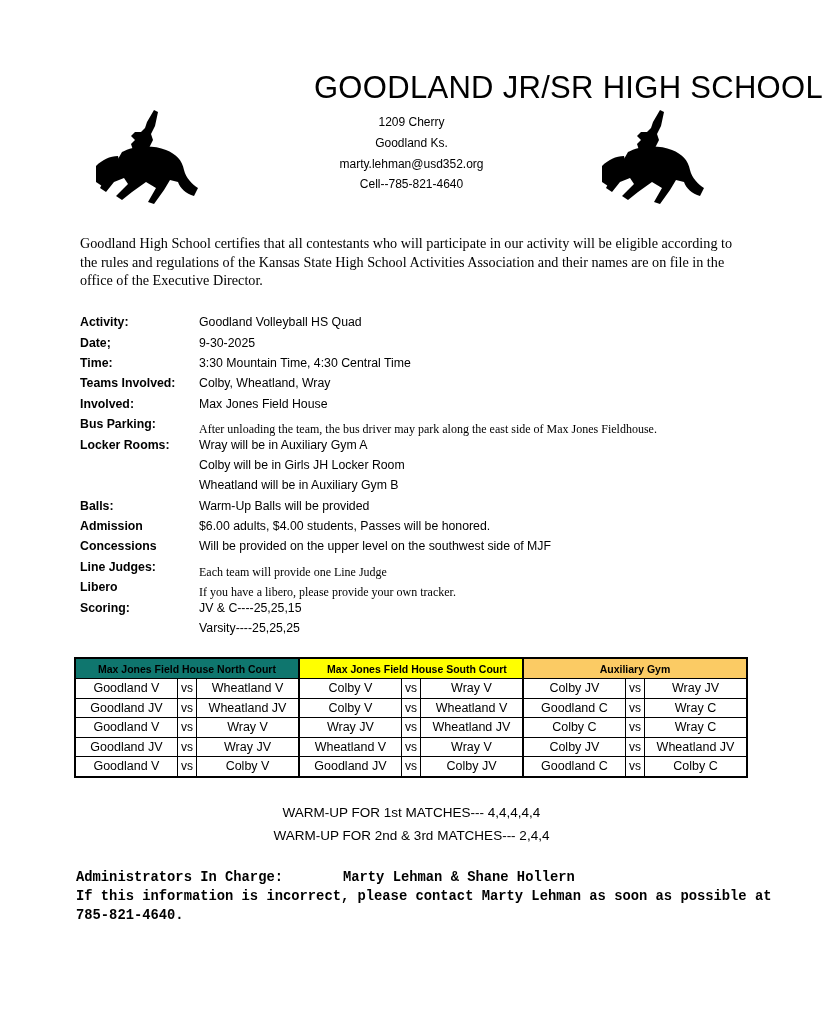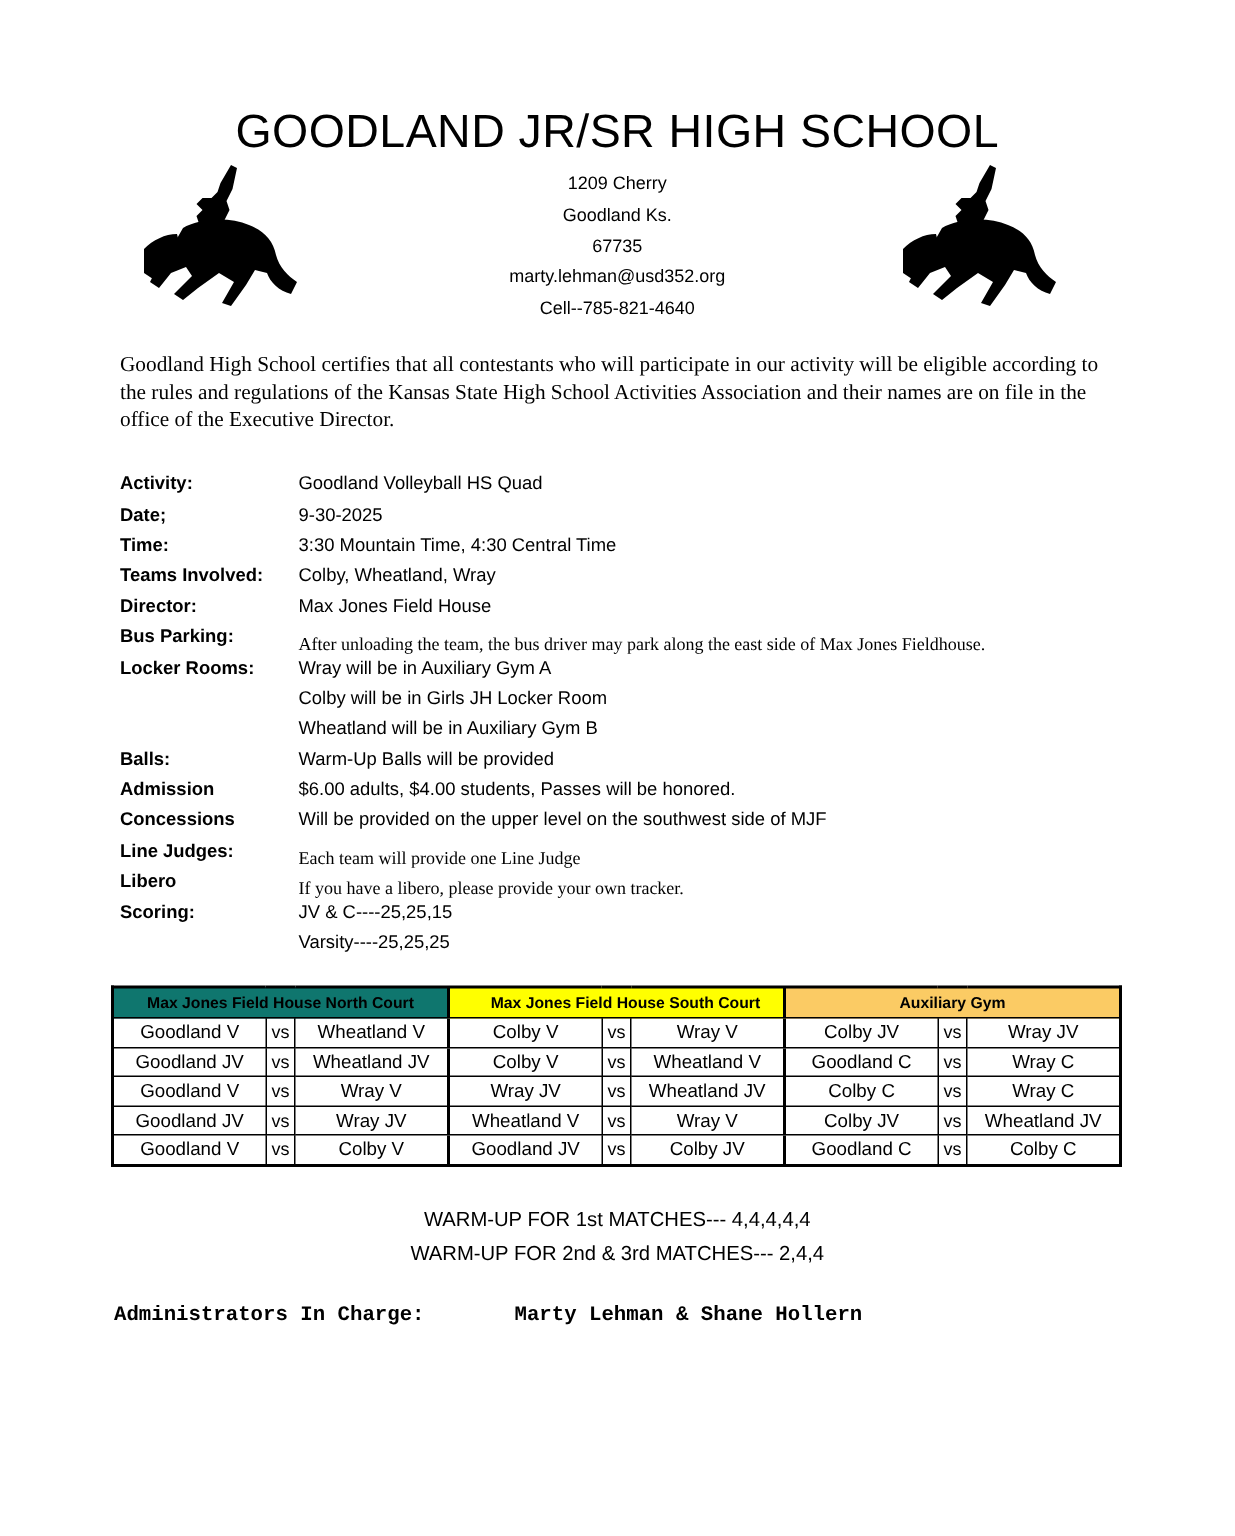--- a/index.html
+++ b/index.html
@@ -2,21 +2,21 @@
 <html><head>
   <meta charset="utf-8">
   <style>
     html, body { margin: 0; padding: 0; background: #ffffff; }
     body {
       width: 823px; height: 1024px; position: relative; overflow: hidden;
       color: #000; font-family: "Liberation Sans", sans-serif;
     }
     .title {
       position: absolute; left: 0; width: 823px; top: 70px;
-      text-align: center; font-size: 31px; letter-spacing: 0.3px;
+      text-align: right; font-size: 31px; letter-spacing: 0.3px;
       font-family: "Liberation Sans", sans-serif; font-weight: normal;
     }
     .address {
       position: absolute; left: 0; width: 823px; top: 112px;
       text-align: center; font-size: 12px; line-height: 20.8px;
     }
     .logo { position: absolute; width: 108px; height: 100px; }
     .logo.left { left: 92px; top: 108px; }
     .logo.right { left: 598px; top: 108px; }
     .certify {
@@ -66,21 +66,20 @@
   <g fill="#000">
     <path d="M62 2 l4 2 -3 14 -4 8 2 6 -4 8 6 6 -2 6 -8 -2 -6 -10 -6 2 -2 -6 4 -4 -4 -4 4 -4 6 0 4 -4 2 -6 z"></path>
     <path d="M30 44 c10 -6 30 -8 44 -2 c10 4 16 10 18 20 c2 8 8 14 14 18 l-4 8 c-8 -2 -14 -8 -16 -14 l-8 -2 -6 10 -10 14 -6 -2 8 -14 -10 -6 -14 10 -10 8 -6 -4 12 -12 -4 -6 -10 4 -8 10 -6 -4 6 -12 8 -10 z"></path>
     <path d="M4 58 c6 -6 14 -10 22 -10 l2 8 c-6 2 -10 8 -12 14 l-6 8 -6 -4 z"></path>
   </g>
 </svg>
 
 <div class="address">
   <div>1209 Cherry</div>
   <div>Goodland Ks.</div>
-  <div>67735</div>
   <div>marty.lehman@usd352.org</div>
   <div>Cell--785-821-4640</div>
 </div>
 
 <div class="certify">Goodland High School certifies that all contestants who will participate in our activity will be eligible according to the rules and regulations of the Kansas State High School Activities Association and their names are on file in the office of the Executive Director.</div>
 
 <div class="info" id="info">
     <div class="info-row">
       <div class="info-label">Activity:</div>
       <div class="info-value">Goodland Volleyball HS Quad</div>
@@ -91,21 +90,21 @@
     </div>
     <div class="info-row">
       <div class="info-label">Time:</div>
       <div class="info-value">3:30 Mountain Time, 4:30 Central Time</div>
     </div>
     <div class="info-row">
       <div class="info-label">Teams Involved:</div>
       <div class="info-value">Colby, Wheatland, Wray</div>
     </div>
     <div class="info-row">
-      <div class="info-label">Director:</div>
+      <div class="info-label">Involved:</div>
       <div class="info-value">Max Jones Field House</div>
     </div>
     <div class="info-row">
       <div class="info-label">Bus Parking:</div>
       <div class="info-value serif">After unloading the team, the bus driver may park along the east side of Max Jones Fieldhouse.</div>
     </div>
     <div class="info-row">
       <div class="info-label">Locker Rooms:</div>
       <div class="info-value">Wray will be in Auxiliary Gym A</div>
     </div>
@@ -216,13 +215,14 @@
 
 <div class="warmup">
   <div>WARM-UP FOR  1st MATCHES--- 4,4,4,4,4</div>
   <div>WARM-UP FOR  2nd &amp; 3rd MATCHES--- 2,4,4</div>
 </div>
 
 <div class="admin">
   <div>
     <span>Administrators In Charge:</span><span class="gap"></span><span>Marty Lehman &amp; Shane Hollern</span>
   </div>
+  <div>If this information is incorrect, please contact Marty Lehman as soon as possible at 785-821-4640.</div>
 </div>
 
 </body></html>

